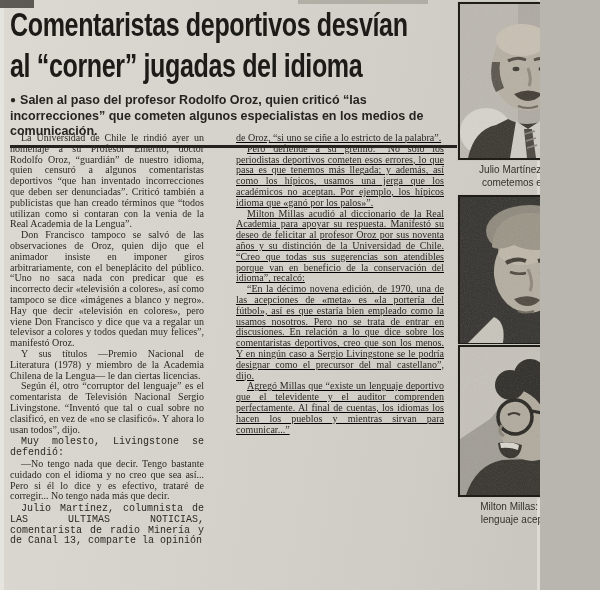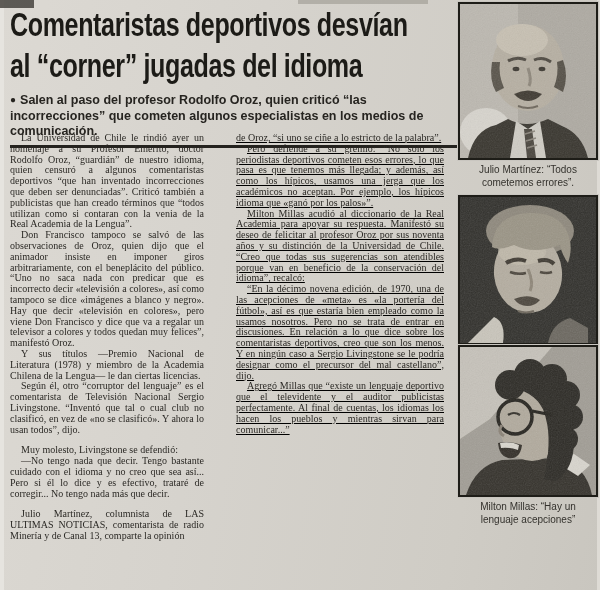--- a/index.html
+++ b/index.html
@@ -1,17 +1,17 @@
 <!DOCTYPE html>
 <html><head>
 <meta charset="utf-8">
 <style>
   html,body { margin:0; padding:0; background:#b9b6b0; }
   .page {
-    position:relative; width:600px; height:590px; overflow:hidden;
+    position:relative; width:540px; height:590px; overflow:hidden;
     background:linear-gradient(100deg,#dcd9d3 0%,#d6d3cd 38%,#cfccc5 78%,#c9c6bf 100%);
     font-family:"Liberation Serif", serif;
   }
   .edge-left { position:absolute; left:0; top:0; width:4px; height:100%; background:#e6e4df; }
   .edge-right { position:absolute; right:0; top:0; width:3px; height:100%; background:#dedbd5; }
   .artifact-a { position:absolute; left:0; top:0; width:34px; height:8px; background:#45433e; opacity:.85; }
   .artifact-b { position:absolute; left:298px; top:0; width:130px; height:4px; background:#9b978f; opacity:.6; }
 
   .header { position:absolute; left:10px; top:4px; width:460px; }
   .headline {
@@ -27,21 +27,21 @@
   }
   .bullet { font-size:10px; vertical-align:1px; margin-right:4px; }
   .rule { margin-top:5px; width:452px; height:3px; background:#24221e; }
 
   .columns { position:absolute; left:10px; top:133px; width:440px; display:flex; }
   .col p {
     margin:0; text-align:justify; color:#2b2925;
     font-size:10px; line-height:10.8px;
   }
   .col p.indent { text-indent:11px; }
-  .col p.gap { margin-top:10px; }
+  .col p.gap { margin-top:2px;font-family:Liberation Mono, monospace; }
   .col1 { width:194px; margin-right:32px; }
   .col2 { width:208px;text-decoration:underline; }
 
   .rail { position:absolute; left:458px; top:2px; width:140px; }
   .rail figure { margin:0; }
   .photo { width:136px; border:2px solid #1e1d18; background:#8a867f; box-shadow:0 0 0 1px #c9c6c0; }
   .photo svg { display:block; }
   figcaption {
     width:140px; margin:4px 0 6px; text-align:center; color:#34322d;
     font:400 10px/12.5px "Liberation Sans", sans-serif;
@@ -73,31 +73,31 @@
     </h1>
     <p class="subhead"><span class="bullet">●</span><span>Salen al paso del profesor Rodolfo Oroz, quien criticó “las incorrecciones” que cometen algunos especialistas en los medios de comunicación.</span></p>
     <div class="rule"></div>
   </header>
 
   <main class="columns">
     <div class="col col1">
       <p class="indent">La Universidad de Chile le rindió ayer un homenaje a su Profesor Emérito, doctor Rodolfo Oroz, “guardián” de nuestro idioma, quien censuró a algunos comentaristas deportivos “que han inventado incorrecciones que deben ser denunciadas”. Criticó también a publicistas que han creado términos que “todos utilizan como si contaran con la venia de la Real Academia de la Lengua”.</p>
       <p class="indent">Don Francisco tampoco se salvó de las observaciones de Oroz, quien dijo que el animador insiste en imponer giros arbitrariamente, con el beneplácito del público. “Uno no saca nada con predicar que es incorrecto decir «televisión a colores», así como tampoco se dice «imágenes a blanco y negro». Hay que decir «televisión en colores», pero viene Don Francisco y dice que va a regalar un televisor a colores y todos quedan muy felices”, manifestó Oroz.</p>
       <p class="indent">Y sus títulos —Premio Nacional de Literatura (1978) y miembro de la Academia Chilena de la Lengua— le dan ciertas licencias.</p>
-      <p class="indent">Según él, otro “corruptor del lenguaje” es el comentarista de Televisión Nacional Sergio Livingstone. “Inventó que tal o cual club no clasificó, en vez de «no se clasificó». Y ahora lo usan todos”, dijo.</p>
+      <p class="indent">Según él, otro “corruptor del lenguaje” es el comentarista de Televisión Nacional Sergio Livingstone. “Inventó que tal o cual sobre no clasificó, en vez de «no se clasificó». Y ahora lo usan todos”, dijo.</p>
       <p class="indent gap">Muy molesto, Livingstone se defendió:</p>
       <p class="indent">—No tengo nada que decir. Tengo bastante cuidado con el idioma y no creo que sea así... Pero si él lo dice y es efectivo, trataré de corregir... No tengo nada más que decir.</p>
       <p class="indent gap">Julio Martínez, columnista de LAS ULTIMAS NOTICIAS, comentarista de radio Minería y de Canal 13, comparte la opinión</p>
     </div>
     <div class="col col2">
       <p>de Oroz, “si uno se ciñe a lo estricto de la palabra”.</p>
       <p class="indent">Pero defiende a su gremio: “No sólo los periodistas deportivos cometen esos errores, lo que pasa es que tenemos más llegada; y además, así como los hípicos, usamos una jerga que los académicos no aceptan. Por ejemplo, los hípicos idioma que «ganó por los palos»”.</p>
       <p class="indent">Milton Millas acudió al diccionario de la Real Academia para apoyar su respuesta. Manifestó su deseo de felicitar al profesor Oroz por sus noventa años y su distinción de la Universidad de Chile. “Creo que todas sus sugerencias son atendibles porque van en beneficio de la conservación del idioma”, recalcó:</p>
       <p class="indent">“En la décimo novena edición, de 1970, una de las acepciones de «meta» es «la portería del fútbol», así es que estaría bien empleado como la usamos nosotros. Pero no se trata de entrar en discusiones. En relación a lo que dice sobre los comentaristas deportivos, creo que son los menos. Y en ningún caso a Sergio Livingstone se le podría designar como el precursor del mal castellano”, dijo.</p>
-      <p class="indent">Agregó Millas que “existe un lenguaje deportivo que el televidente y el auditor publicistas perfectamente. Al final de cuentas, los idiomas los hacen los pueblos y mientras sirvan para comunicar...”</p>
+      <p class="indent">Agregó Millas que “existe un lenguaje deportivo que el televidente y el auditor comprenden perfectamente. Al final de cuentas, los idiomas los hacen los pueblos y mientras sirvan para comunicar...”</p>
     </div>
   </main>
 
   <aside class="rail">
 
     <figure>
       <div class="photo">
         <svg width="136" height="154" viewBox="0 0 136 154">
           <rect width="136" height="154" fill="#aeaaa2"></rect>
           <rect width="58" height="154" fill="#bcb8b0"></rect>

